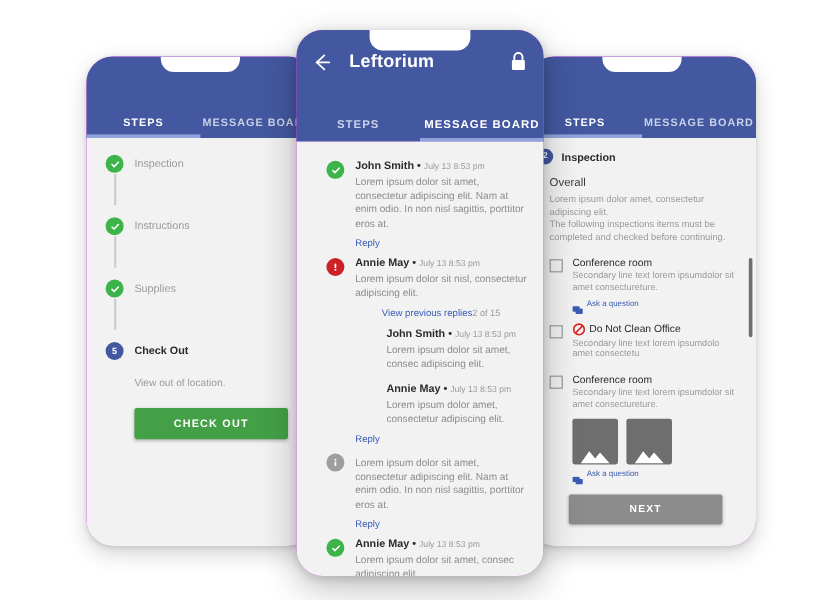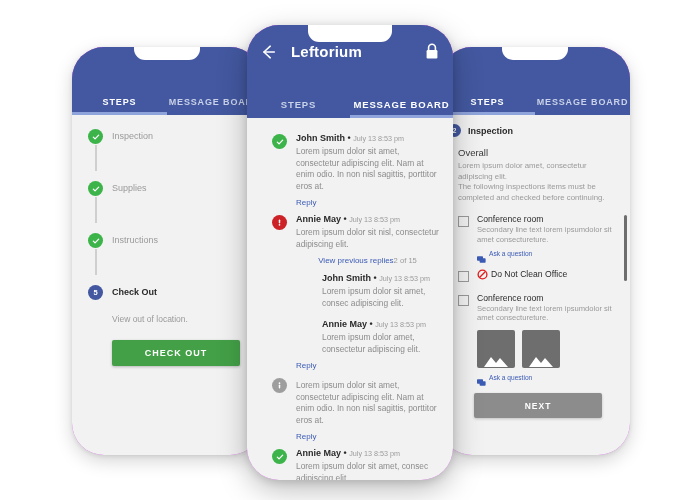--- a/index.html
+++ b/index.html
@@ -5,21 +5,21 @@
   html,body{margin:0;padding:0;}
   body{
     width:700px;height:500px;overflow:hidden;background:#ffffff;
     font-family:"Liberation Sans", sans-serif;
     -webkit-font-smoothing:antialiased;
   }
   #stage{position:relative;width:700px;height:500px;}
 
   
   .phone{
-    position:absolute;background:#d946ef;border-radius:32px;
+    position:absolute;background:#d946ef;border-radius:22px;
     overflow:hidden;box-shadow:0 6px 18px rgba(0,0,0,.17),0 1px 4px rgba(0,0,0,.10);
   }
   .phone.side{width:190px;height:408px;top:47px;}
   .phone.left{left:72px;}
   .phone.right{left:440px;}
   .phone.center{left:247px;top:25px;width:206px;height:455px;z-index:5;
     box-shadow:0 10px 30px rgba(0,0,0,.26),0 2px 8px rgba(0,0,0,.14);}
 
   
   .appbar{position:relative;background:#4358a0;width:100%;}
@@ -138,31 +138,31 @@
           <div class="step-label">Inspection</div>
         </div>
 
         <div class="step" style="margin-top:14px">
           <div class="rail"></div>
           <div class="dot done">
             <svg width="8" height="8" viewBox="0 0 12 12">
                 <path d="M2 6.2 L4.6 8.8 L10 3.2" stroke="#fff" stroke-width="1.9" fill="none" stroke-linecap="round" stroke-linejoin="round"></path>
               </svg>
           </div>
-          <div class="step-label">Supplies</div>
+          <div class="step-label">Instructions</div>
         </div>
 
         <div class="step" style="margin-top:14px">
           <div class="rail"></div>
           <div class="dot done">
             <svg width="8" height="8" viewBox="0 0 12 12">
                 <path d="M2 6.2 L4.6 8.8 L10 3.2" stroke="#fff" stroke-width="1.9" fill="none" stroke-linecap="round" stroke-linejoin="round"></path>
               </svg>
           </div>
-          <div class="step-label">Instructions</div>
+          <div class="step-label">Supplies</div>
         </div>
 
         <div class="step active" style="margin-top:14px;min-height:0">
           <div class="dot current">5</div>
           <div class="step-label">Check Out</div>
           <div class="step-desc">View out of location.</div>
           <button class="btn-green">CHECK OUT</button>
         </div>
 
       </div>
@@ -216,20 +216,21 @@
             <div class="todo-txt">
               <div class="todo-title">
                 <span class="noclean-ico">
                   <svg width="11" height="11" viewBox="0 0 14 14">
                       <circle cx="7" cy="7" r="5.6" fill="none" stroke="#e02020" stroke-width="1.7"></circle>
                       <line x1="3.2" y1="10.8" x2="10.8" y2="3.2" stroke="#e02020" stroke-width="1.7"></line>
                     </svg>
                 </span>
                 <span>Do Not Clean Office</span>
               </div>
+              <div class="todo-sub">Secondary line text lorem ipsumdolo amet consectetu</div>
             </div>
           </div>
 
           <div class="todo">
             <div class="cbox"></div>
             <div class="todo-txt">
               <div class="todo-title">
                 <span>Conference room</span>
               </div>
               <div class="todo-sub">Secondary line text lorem ipsumdolor sit amet consectureture.</div>

